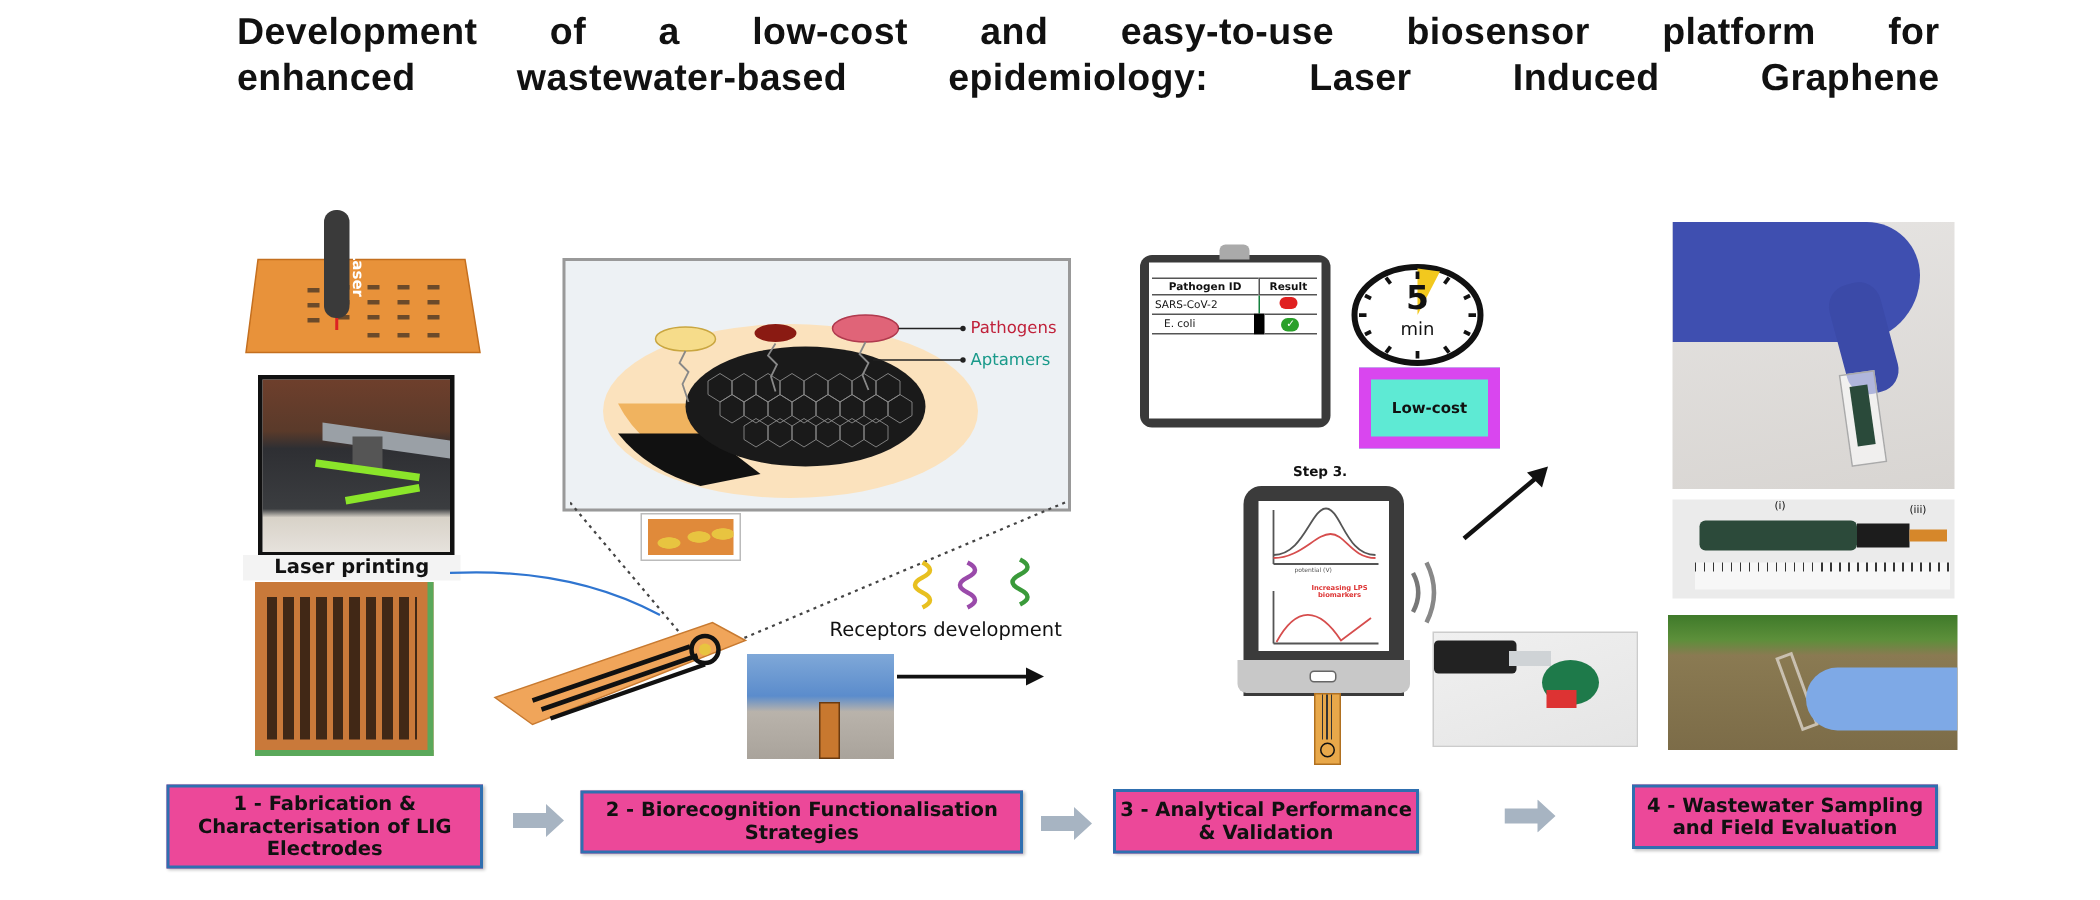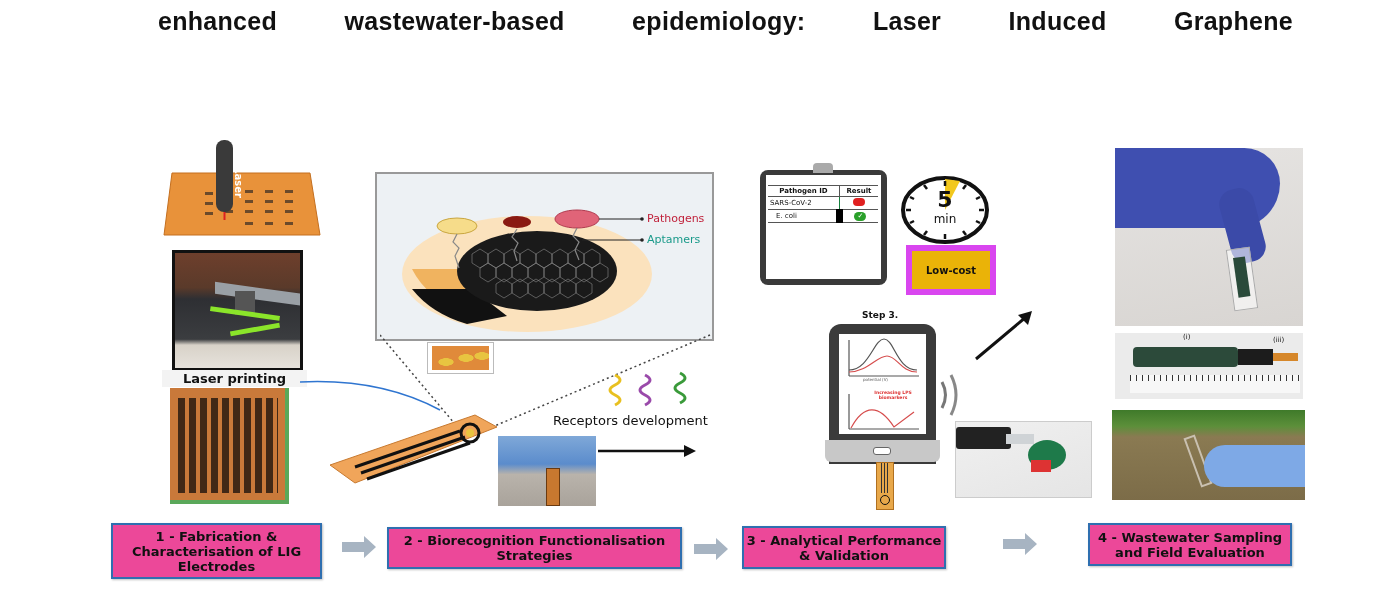--- a/index.html
+++ b/index.html
@@ -11,20 +11,21 @@
   .stepbox{position:absolute;border:2px solid #2f6fb0;background:#ec4899;font-weight:bold;font-size:13px;line-height:15px;text-align:center;display:flex;align-items:center;justify-content:center;box-shadow:1px 1px 2px rgba(0,0,0,.25);font-family:"DejaVu Sans",sans-serif;}
   .flowarrow{position:absolute;width:36px;height:22px;}
   .label{position:absolute;font-weight:normal;font-size:12px;font-family:"DejaVu Sans",sans-serif;}
   .panel{position:absolute;}
   .photo{position:absolute;overflow:hidden;}
 </style>
 </head>
 <body>
 
 <div id="title" class="abs">
+  <span class="line">Development of a low-cost and easy-to-use biosensor platform for</span>
   <span class="line">enhanced wastewater-based epidemiology: Laser Induced Graphene</span>
 </div>
 
 <div class="panel" style="left:150px;top:140px;width:200px;height:365px;">
 
   <svg class="abs" style="left:0;top:0" width="200" height="100">
     <polygon points="22,33 160,33 170,95 14,95" fill="#e8923a" stroke="#c46f1f"></polygon>
     <g fill="#6b4a2a">
       <rect x="55" y="52" width="8" height="3"></rect>
         <rect x="75" y="50" width="8" height="3"></rect>
@@ -168,21 +169,21 @@
       <line x1="24" y1="60" x2="27" y2="56"></line>
       <line x1="10" y1="48" x2="14" y2="46"></line>
       <line x1="6" y1="35" x2="11" y2="35"></line>
       <line x1="10" y1="22" x2="14" y2="24"></line>
       <line x1="24" y1="10" x2="27" y2="14"></line>
   </g>
 </svg>
 <div class="abs" style="left:930px;top:187px;width:30px;text-align:center;font-size:22px;font-weight:bold;">5</div>
 <div class="abs" style="left:925px;top:212px;width:40px;text-align:center;font-size:12px;">min</div>
 
-<div class="abs" style="left:906px;top:245px;width:78px;height:38px;background:#eab308;border:6px solid #d946ef;font-weight:bold;font-size:10px;display:flex;align-items:center;justify-content:center;text-align:center;">Low-cost</div>
+<div class="abs" style="left:906px;top:245px;width:78px;height:38px;background:#5eead4;border:8px solid #d946ef;font-weight:bold;font-size:10px;display:flex;align-items:center;justify-content:center;text-align:center;">Low-cost</div>
 
 <div class="abs" style="left:862px;top:310px;font-size:9px;font-weight:bold;">Step 3.</div>
 <div class="panel" style="left:829px;top:324px;width:107px;height:140px;background:#3b3b3b;border-radius:12px 12px 0 0;">
   <div class="abs" style="left:10px;top:10px;width:87px;height:100px;background:#fff;">
     <svg class="abs" style="left:0;top:0" width="87" height="100">
       <g stroke-width="1.2" fill="none">
         <line x1="10" y1="6" x2="10" y2="42" stroke="#555"></line>
           <line x1="10" y1="42" x2="80" y2="42" stroke="#555"></line>
         <path d="M10,36 C30,36 35,5 45,5 C55,5 58,36 78,36" stroke="#555"></path>
         <path d="M10,38 C28,38 38,22 48,22 C58,22 62,38 78,38" stroke="#d64d4d"></path>

